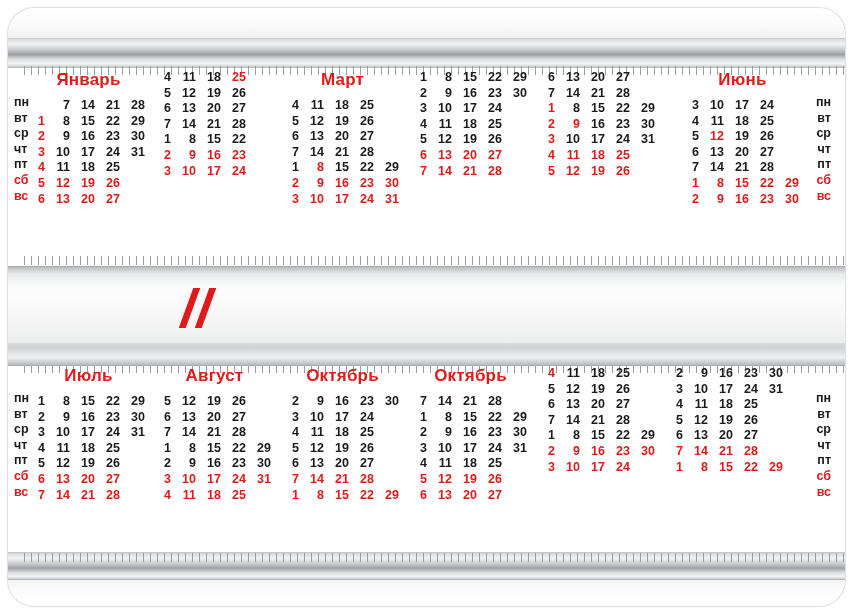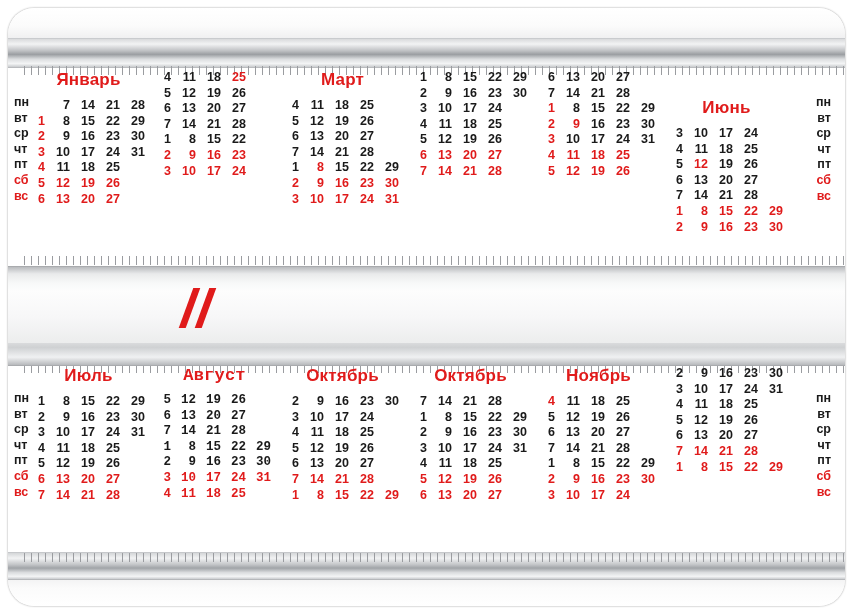--- a/index.html
+++ b/index.html
@@ -935,21 +935,21 @@
               <span class="cell red">25</span>
             </div>
             <div class="row">
               <span class="cell red">5</span>
               <span class="cell red">12</span>
               <span class="cell red">19</span>
               <span class="cell red">26</span>
             </div>
           </div>
         </div>
-        <div class="month" style="left: 652px; margin-top: 28px;">
+        <div class="month" style="left: 668px;">
           <div class="mname">Июнь</div>
           <div class="grid">
             <div class="row">
               <span class="cell">3</span>
               <span class="cell">10</span>
               <span class="cell">17</span>
               <span class="cell">24</span>
             </div>
             <div class="row">
               <span class="cell">4</span>
@@ -1067,21 +1067,21 @@
               <span class="cell red">27</span>
             </div>
             <div class="row">
               <span class="cell red">7</span>
               <span class="cell red">14</span>
               <span class="cell red">21</span>
               <span class="cell red">28</span>
             </div>
           </div>
         </div>
-        <div class="month" style="left: 140px; font-family: Liberation Mono, monospace;">
+        <div class="month" style="left: 140px;">
           <div class="mname">Август</div>
           <div class="grid">
             <div class="row">
               <span class="cell">5</span>
               <span class="cell">12</span>
               <span class="cell">19</span>
               <span class="cell">26</span>
             </div>
             <div class="row">
               <span class="cell">6</span>
@@ -1217,21 +1217,20 @@
             </div>
             <div class="row">
               <span class="cell red">6</span>
               <span class="cell red">13</span>
               <span class="cell red">20</span>
               <span class="cell red">27</span>
             </div>
           </div>
         </div>
         <div class="month" style="left: 524px;">
-          <div class="mname">Ноябрь</div>
           <div class="grid">
             <div class="row">
               <span class="cell red">4</span>
               <span class="cell">11</span>
               <span class="cell">18</span>
               <span class="cell">25</span>
             </div>
             <div class="row">
               <span class="cell">5</span>
               <span class="cell">12</span>

